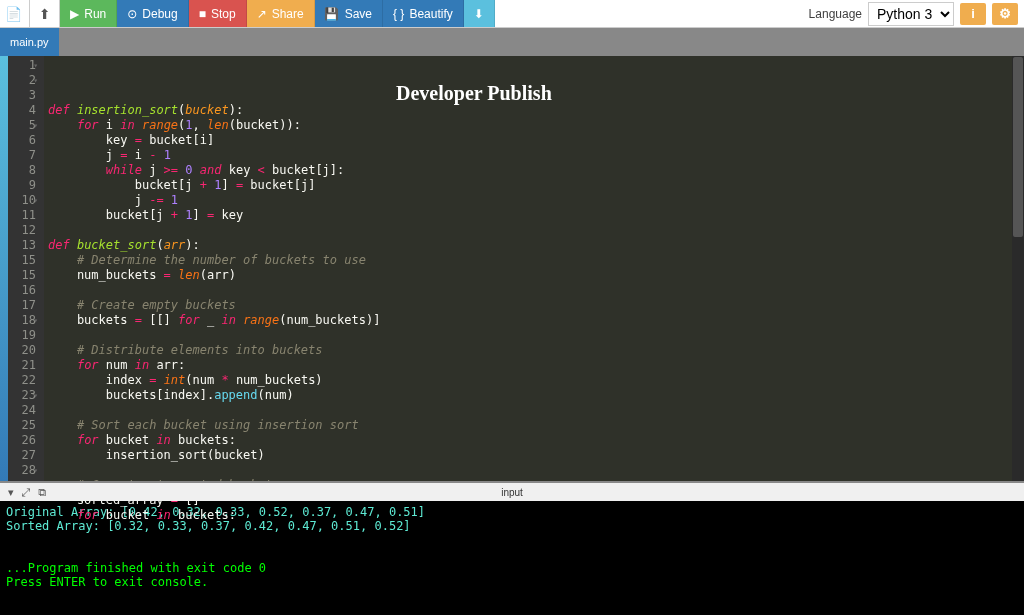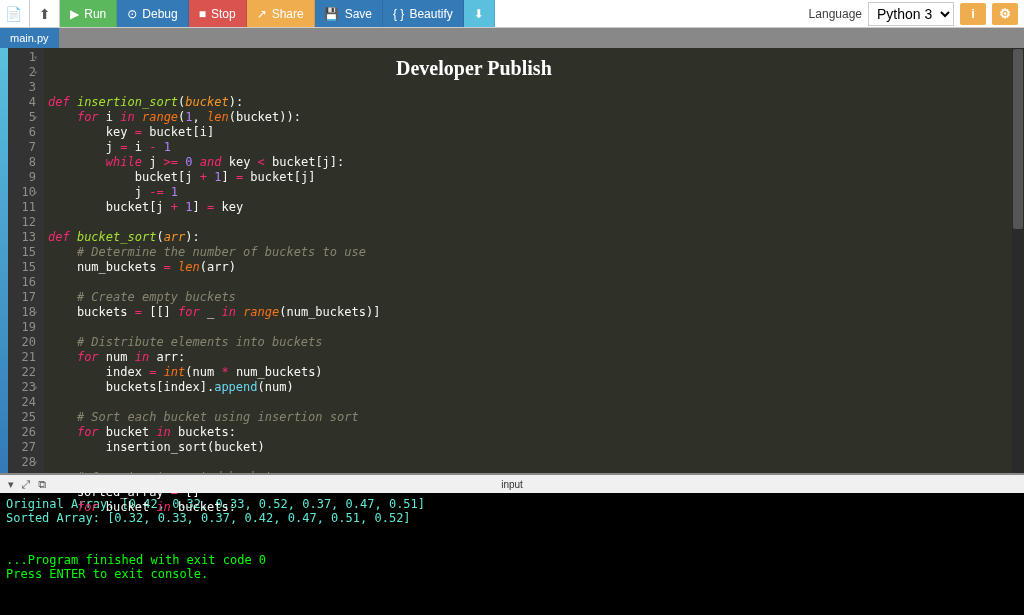--- a/index.html
+++ b/index.html
@@ -15,39 +15,39 @@
     .tb-btn.orange { background: #f0ad4e; }
     .tb-btn.cyan { background: #5bc0de; }
     .tb-spacer { flex: 1; background: #fff; }
     .tb-right { display: flex; align-items: center; background: #fff; gap: 6px; padding-right: 6px; }
     .lang-label { font-size: 12px; color: #404040; }
     .lang-select { font-size: 14px; padding: 2px 4px; border: 1px solid #ccc; background: #fff; }
     .tb-sq { width: 26px; height: 22px; display: flex; align-items: center; justify-content: center; color: #fff; font-size: 13px; font-weight: bold; border-radius: 2px; cursor: pointer; }
     .tb-sq.orange { background: #f0ad4e; }
     
     
-    .tabbar { height: 20px; background: #888; display: flex; align-items: stretch; }
+    .tabbar { height: 28px; background: #888; display: flex; align-items: stretch; }
     .tab { background: #337ab7; color: #fff; font-size: 11px; padding: 3px 10px; display: flex; align-items: center; cursor: pointer; }
     
     
     .editor-wrap { display: flex; height: 425px; background: #2F3129; }
     .sidebar-strip { width: 8px; background: linear-gradient(#5bc0de, #337ab7); }
     .gutter { width: 36px; background: #333; color: #8F908A; font-family: 'Consolas', monospace; font-size: 12px; line-height: 15px; padding-top: 2px; text-align: right; padding-right: 8px; }
     .gutter .ln { height: 15px; position: relative; }
     .gutter .fold::after { content: '▾'; position: absolute; right: -2px; font-size: 8px; color: #666; }
     .code { flex: 1; background: #2F3129; font-family: 'Consolas', monospace; font-size: 12px; line-height: 15px; padding-top: 2px; padding-left: 4px; white-space: pre; color: #F8F8F2; position: relative; }
     .kw { color: #F92672; font-style: italic; }
     .fn { color: #66D9EF; }
     .nm { color: #AE81FF; }
     .cm { color: #88846F; font-style: italic; }
     .op { color: #F92672; }
     .bi { color: #f97316; font-style: italic; }
     .pa { color: #FD971F; font-style: italic; }
     .de { color: #A6E22E; font-style: italic; }
-    .watermark { position: absolute; top: 13px; left: 352px; color: #fff; font-family: 'Georgia', serif; font-size: 20px; font-weight: bold; pointer-events: none; }
+    .watermark { position: absolute; top: 30px; left: 352px; color: #fff; font-family: 'Georgia', serif; font-size: 20px; font-weight: bold; pointer-events: none; }
     .scrollbar-v { width: 12px; background: #2a2a2a; }
     .scrollbar-thumb { width: 10px; height: 180px; background: #555; margin: 1px auto 0; border-radius: 2px; }
     
     
     .console-hdr { height: 20px; background: #f0f0f0; display: flex; align-items: center; border-top: 2px solid #888; position: relative; }
     .console-icons { display: flex; gap: 8px; padding-left: 8px; }
     .con-ic { font-size: 11px; color: #555; cursor: pointer; }
     .console-label { position: absolute; left: 50%; transform: translateX(-50%); font-size: 10px; color: #333; }
     .console { height: 122px; background: #000; font-family: 'Consolas', monospace; font-size: 12px; line-height: 14px; padding: 4px 6px; }
     .con-line-gray { color: #5eead4; }

